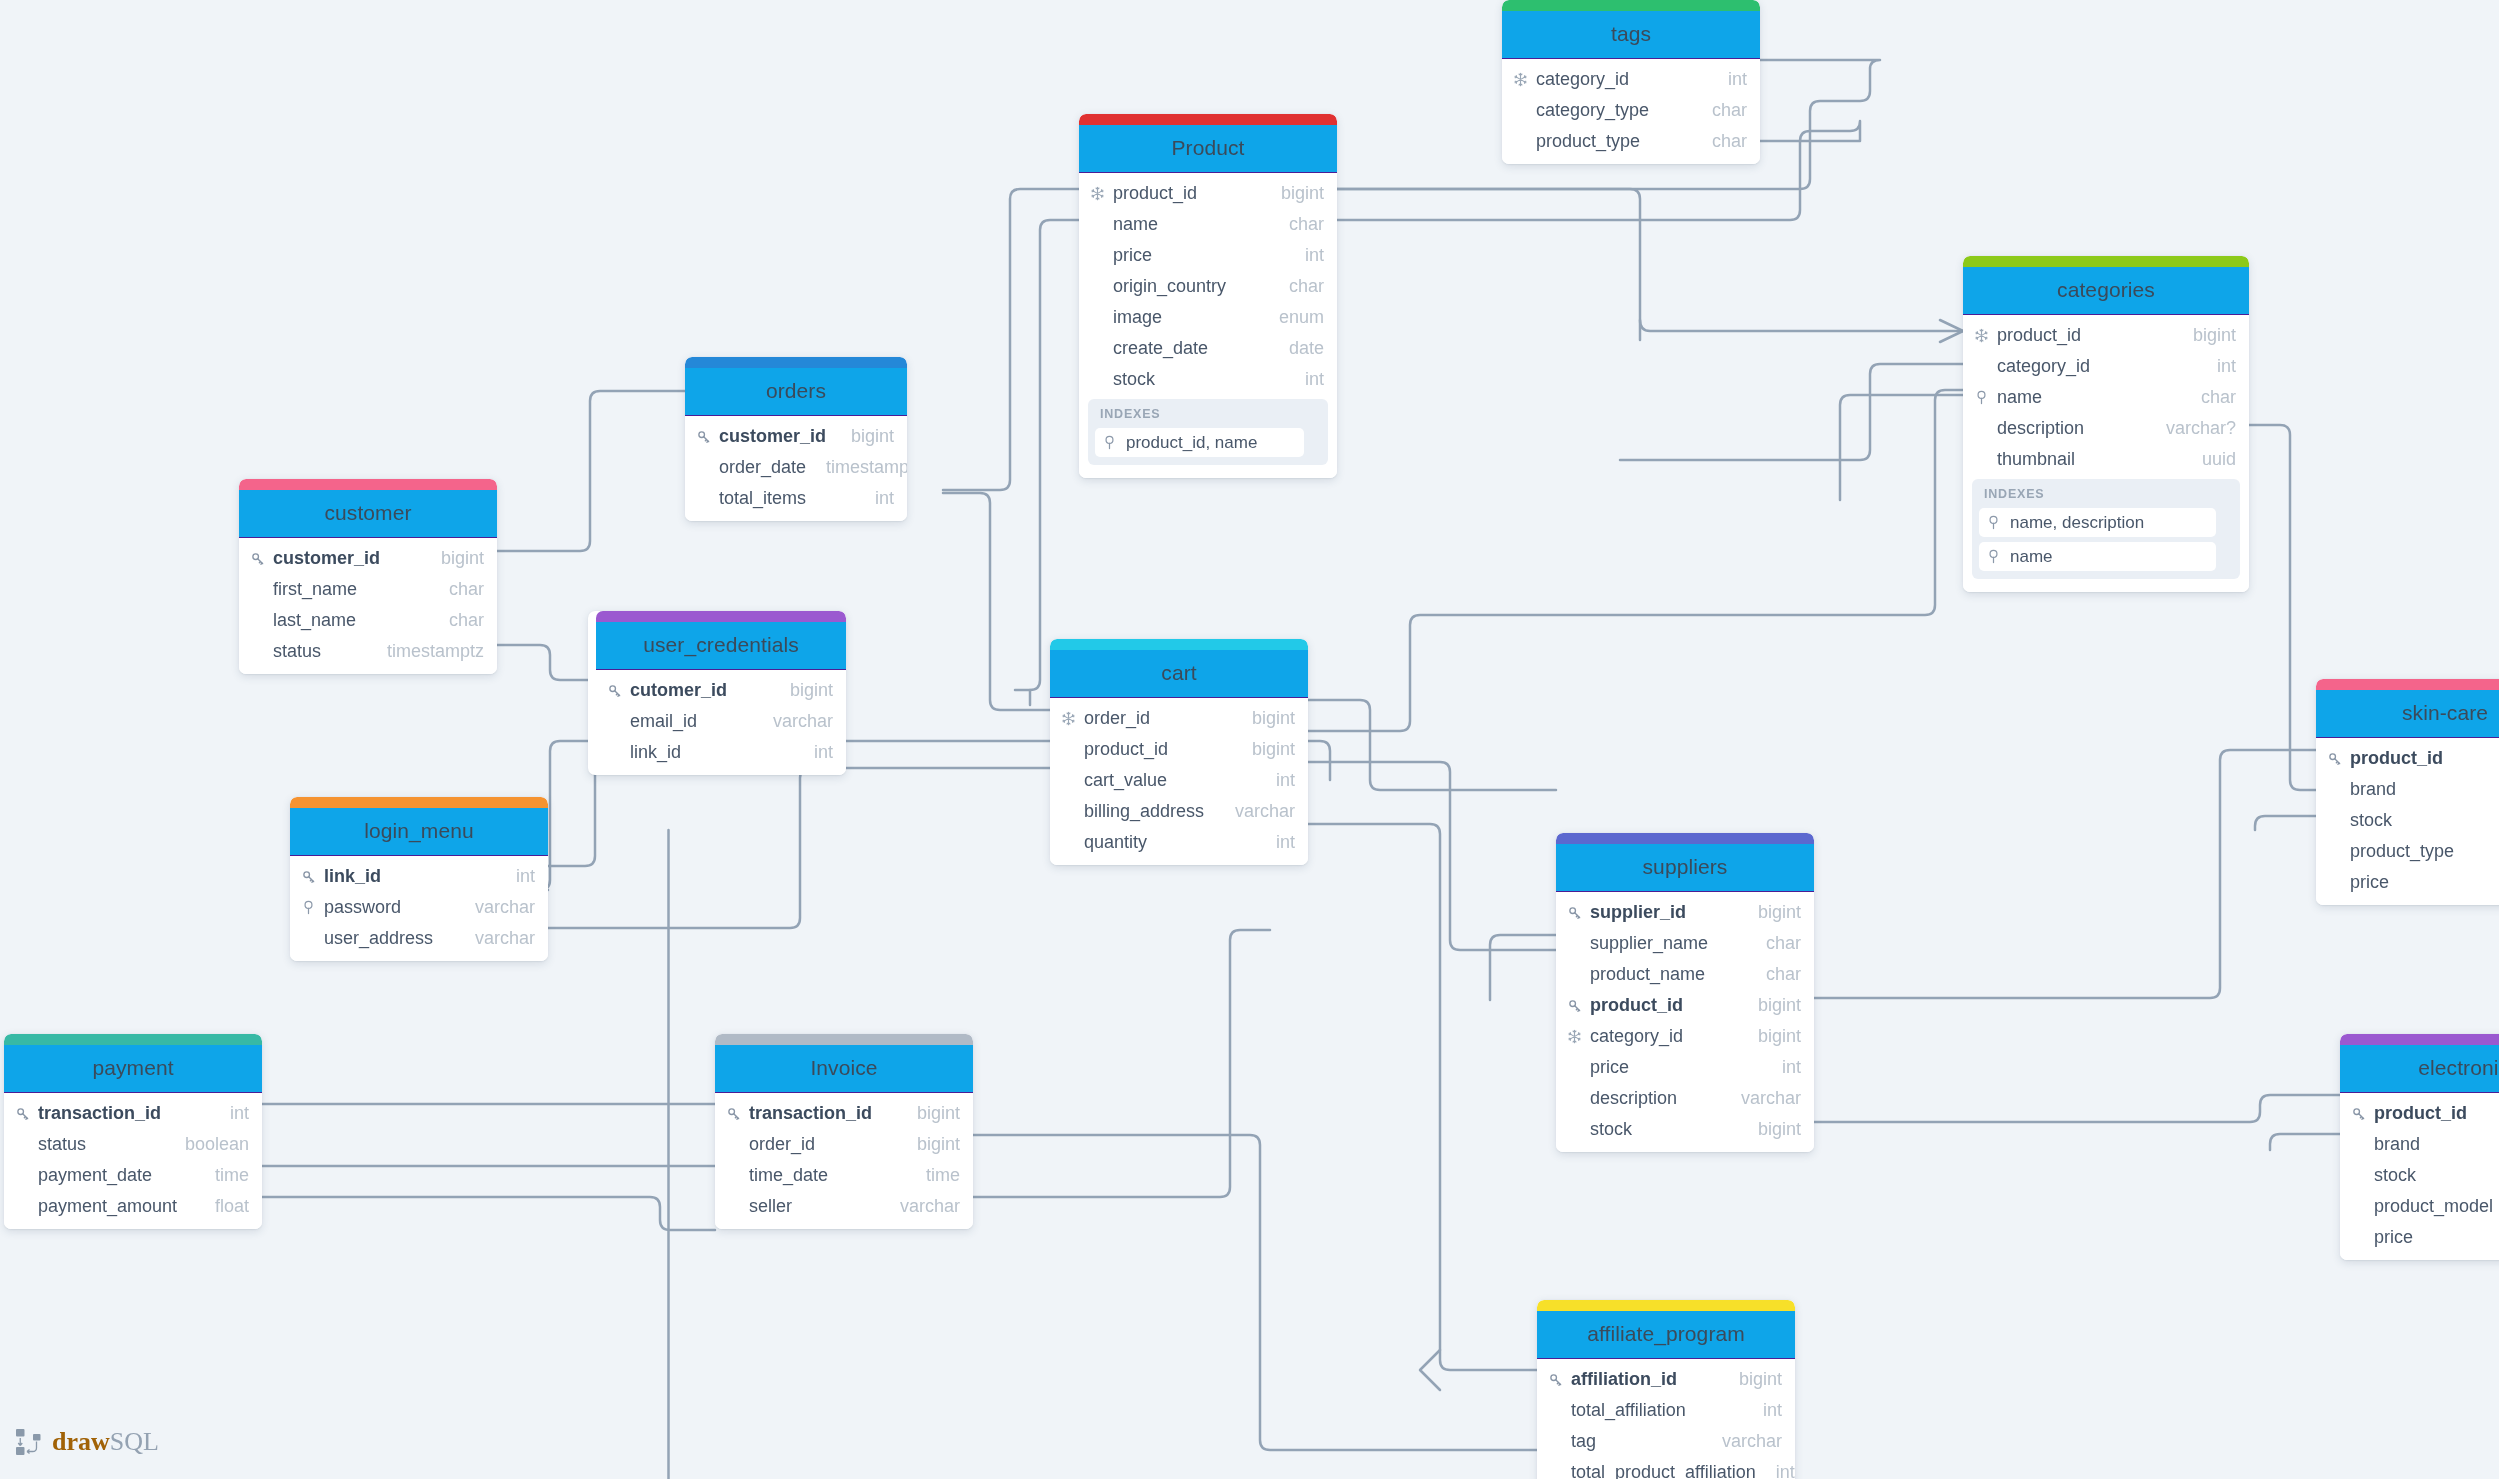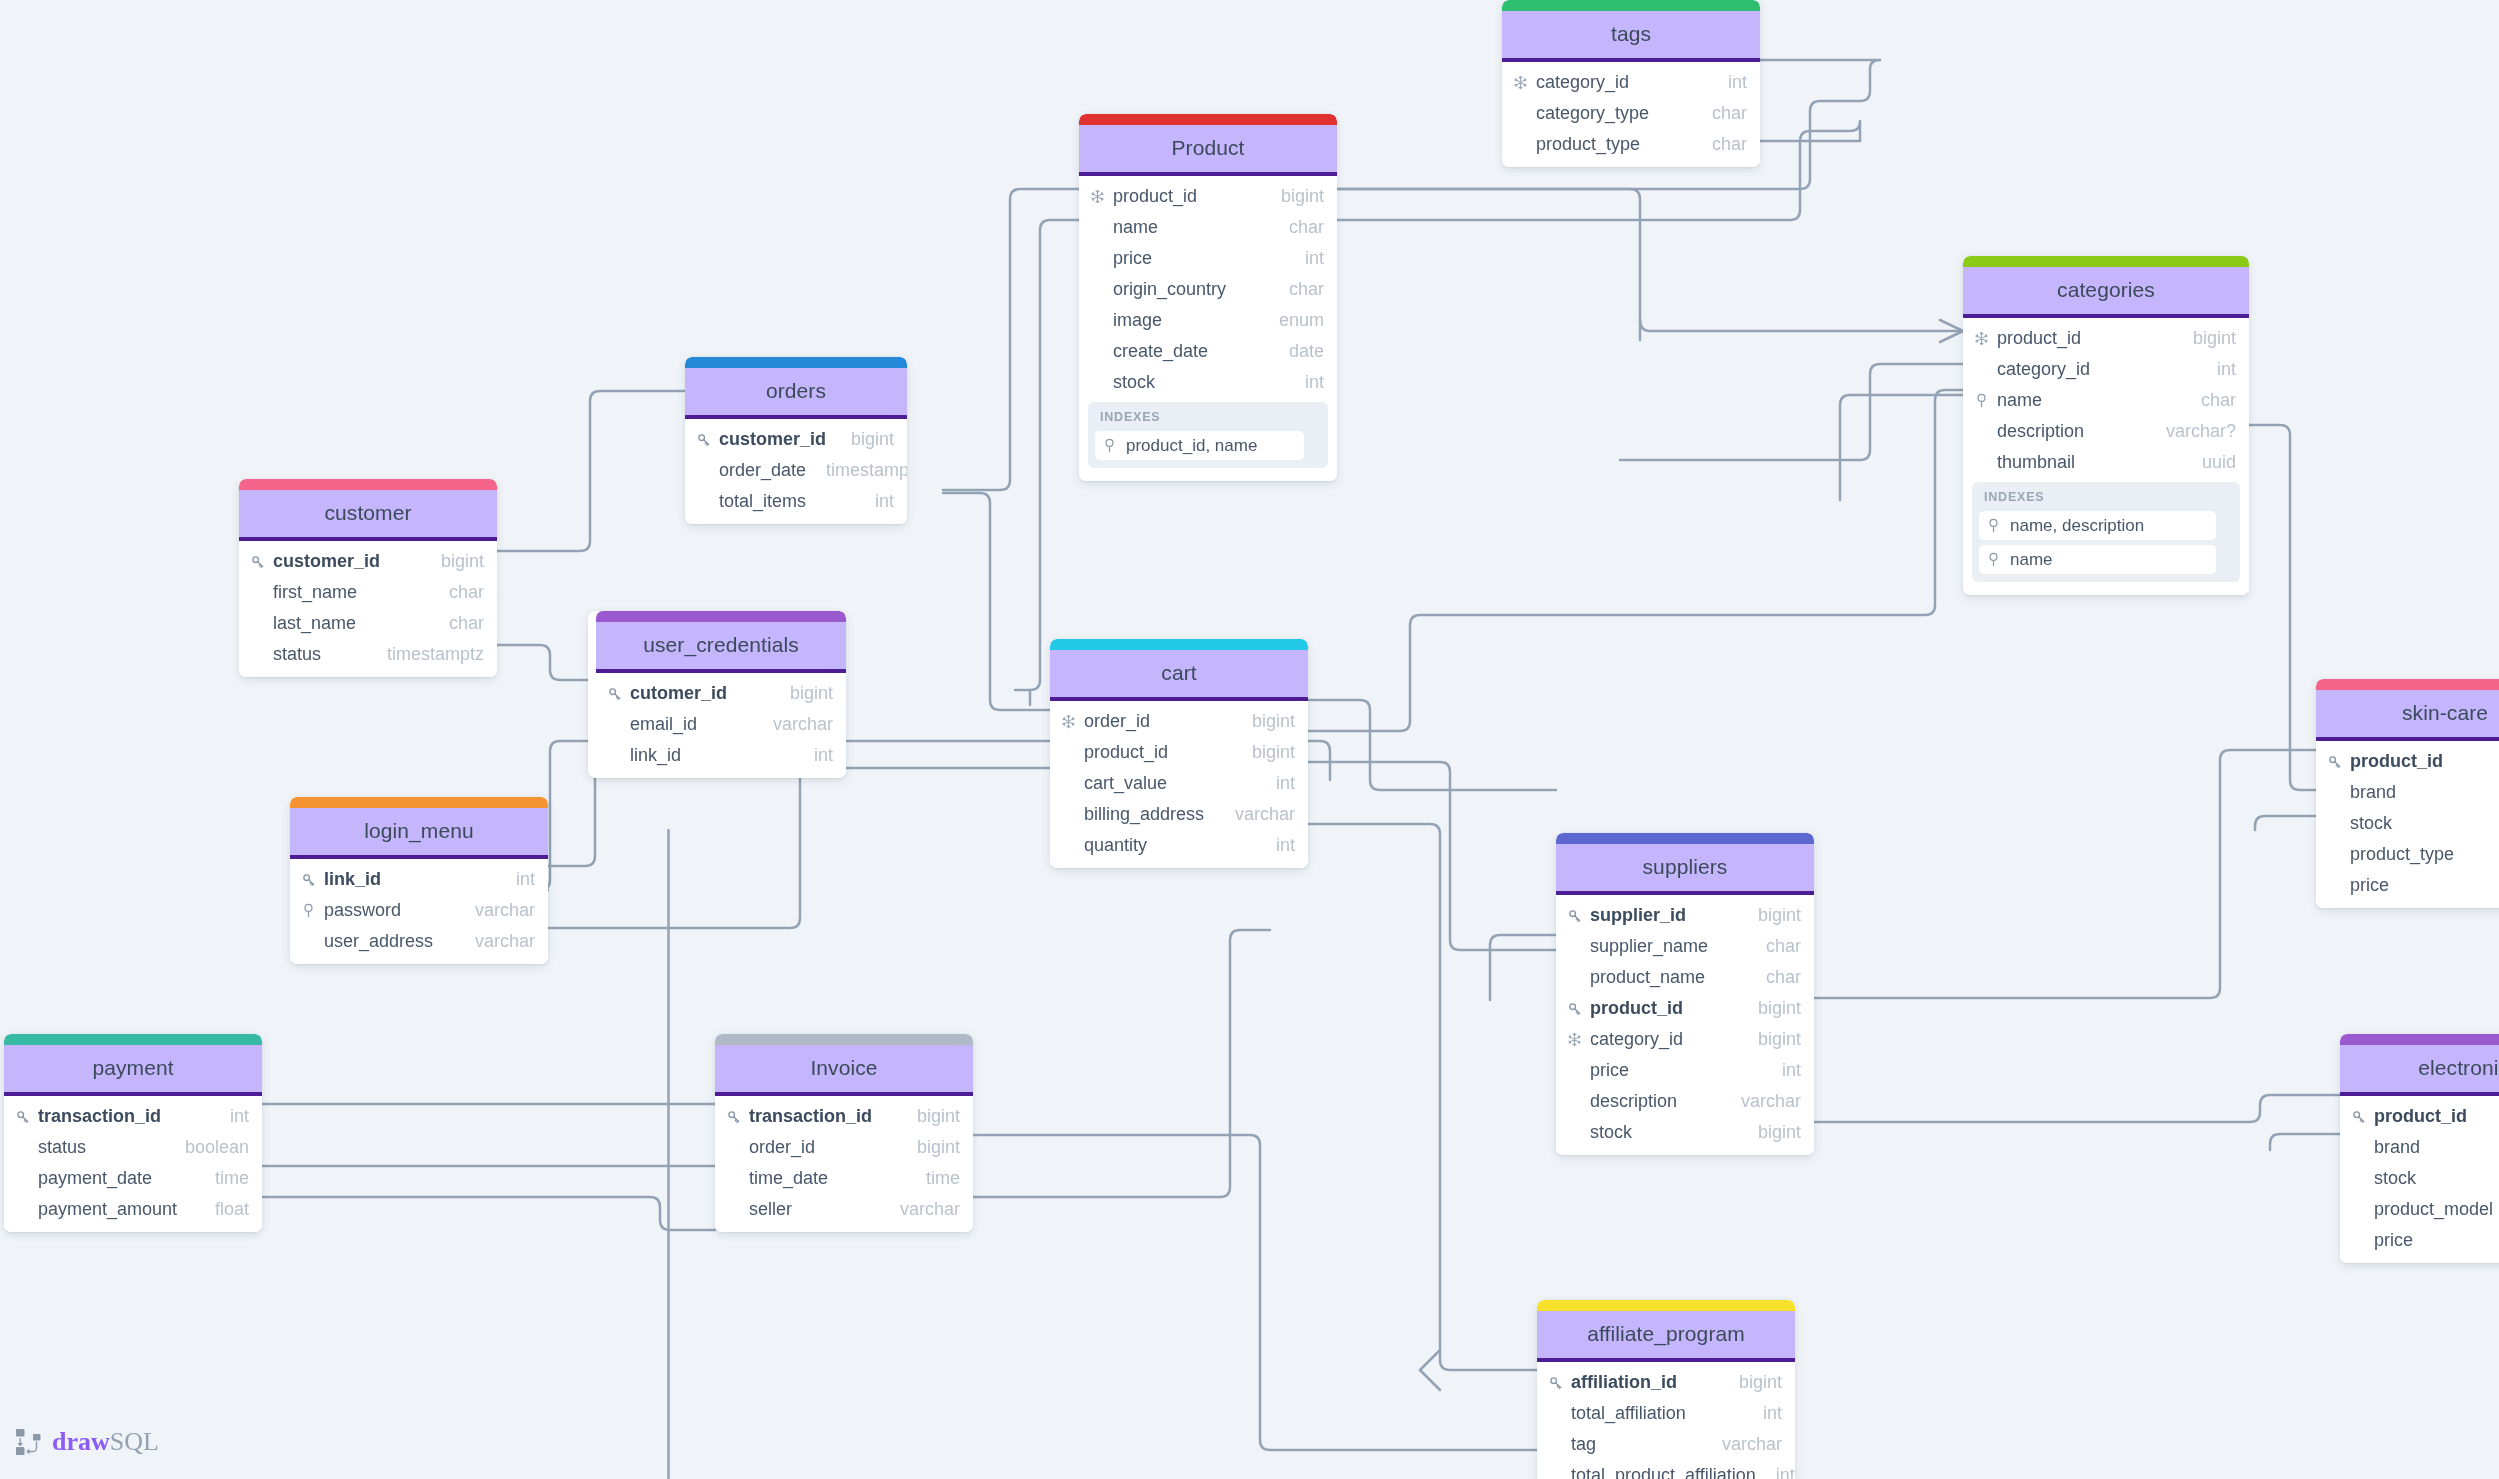--- a/index.html
+++ b/index.html
@@ -16,26 +16,26 @@
   .table {
     position: absolute;
     z-index: 5;
     border-radius: 7px;
     background: #ffffff;
     box-shadow: 0 2.5px 8px rgba(40,60,90,0.13), 0 0.5px 1.5px rgba(40,60,90,0.08);
     overflow: hidden;
   }
   .accent { height: 11px; width: 100%; border-top-left-radius: 7px; border-top-right-radius: 7px; }
   .title {
-    background: #c4b5fd;
+    background: #0ea5e9;
     text-align: center;
     color: #3b4a5a;
     font-size: 21px;
     padding: 11px 5px 12px 5px;
-    border-bottom: 4px solid #4c1d95;
+    border-bottom: 1px solid #4c1d95;
     letter-spacing: 0.1px;
   }
   .fields { padding: 5px 0 7px 0; background:#fff; }
   .field {
     display: flex; align-items: center;
     height: 31px;
     padding: 0 13px 0 11px;
     font-size: 18px;
     color: #49576a;
     white-space: nowrap;
@@ -67,21 +67,21 @@
 
   #logo {
     position: absolute; left: 15px; top: 1427px; z-index: 6;
     display: flex; align-items: center; gap: 8px;
   }
   #logo .mark { width: 29px; height: 28px; }
   #logo .wordmark {
     font-family: "Liberation Serif", serif;
     font-size: 26px; color: #8a99aa; letter-spacing: 0px;
   }
-  #logo .wordmark b { font-weight: bold; color: #8b5cf6; }
+  #logo .wordmark b { font-weight: bold; color: #a16207; }
   #logo .wordmark span { font-weight: normal; color: #94a2b2; }
 </style>
 </head>
 <body>
 
 <div id="canvas">
 
   <svg id="edges" viewBox="0 0 5204 2960" xmlns="http://www.w3.org/2000/svg">
     <g fill="none" stroke="#93a3b5" stroke-width="5" stroke-linejoin="round" stroke-linecap="round">
 

